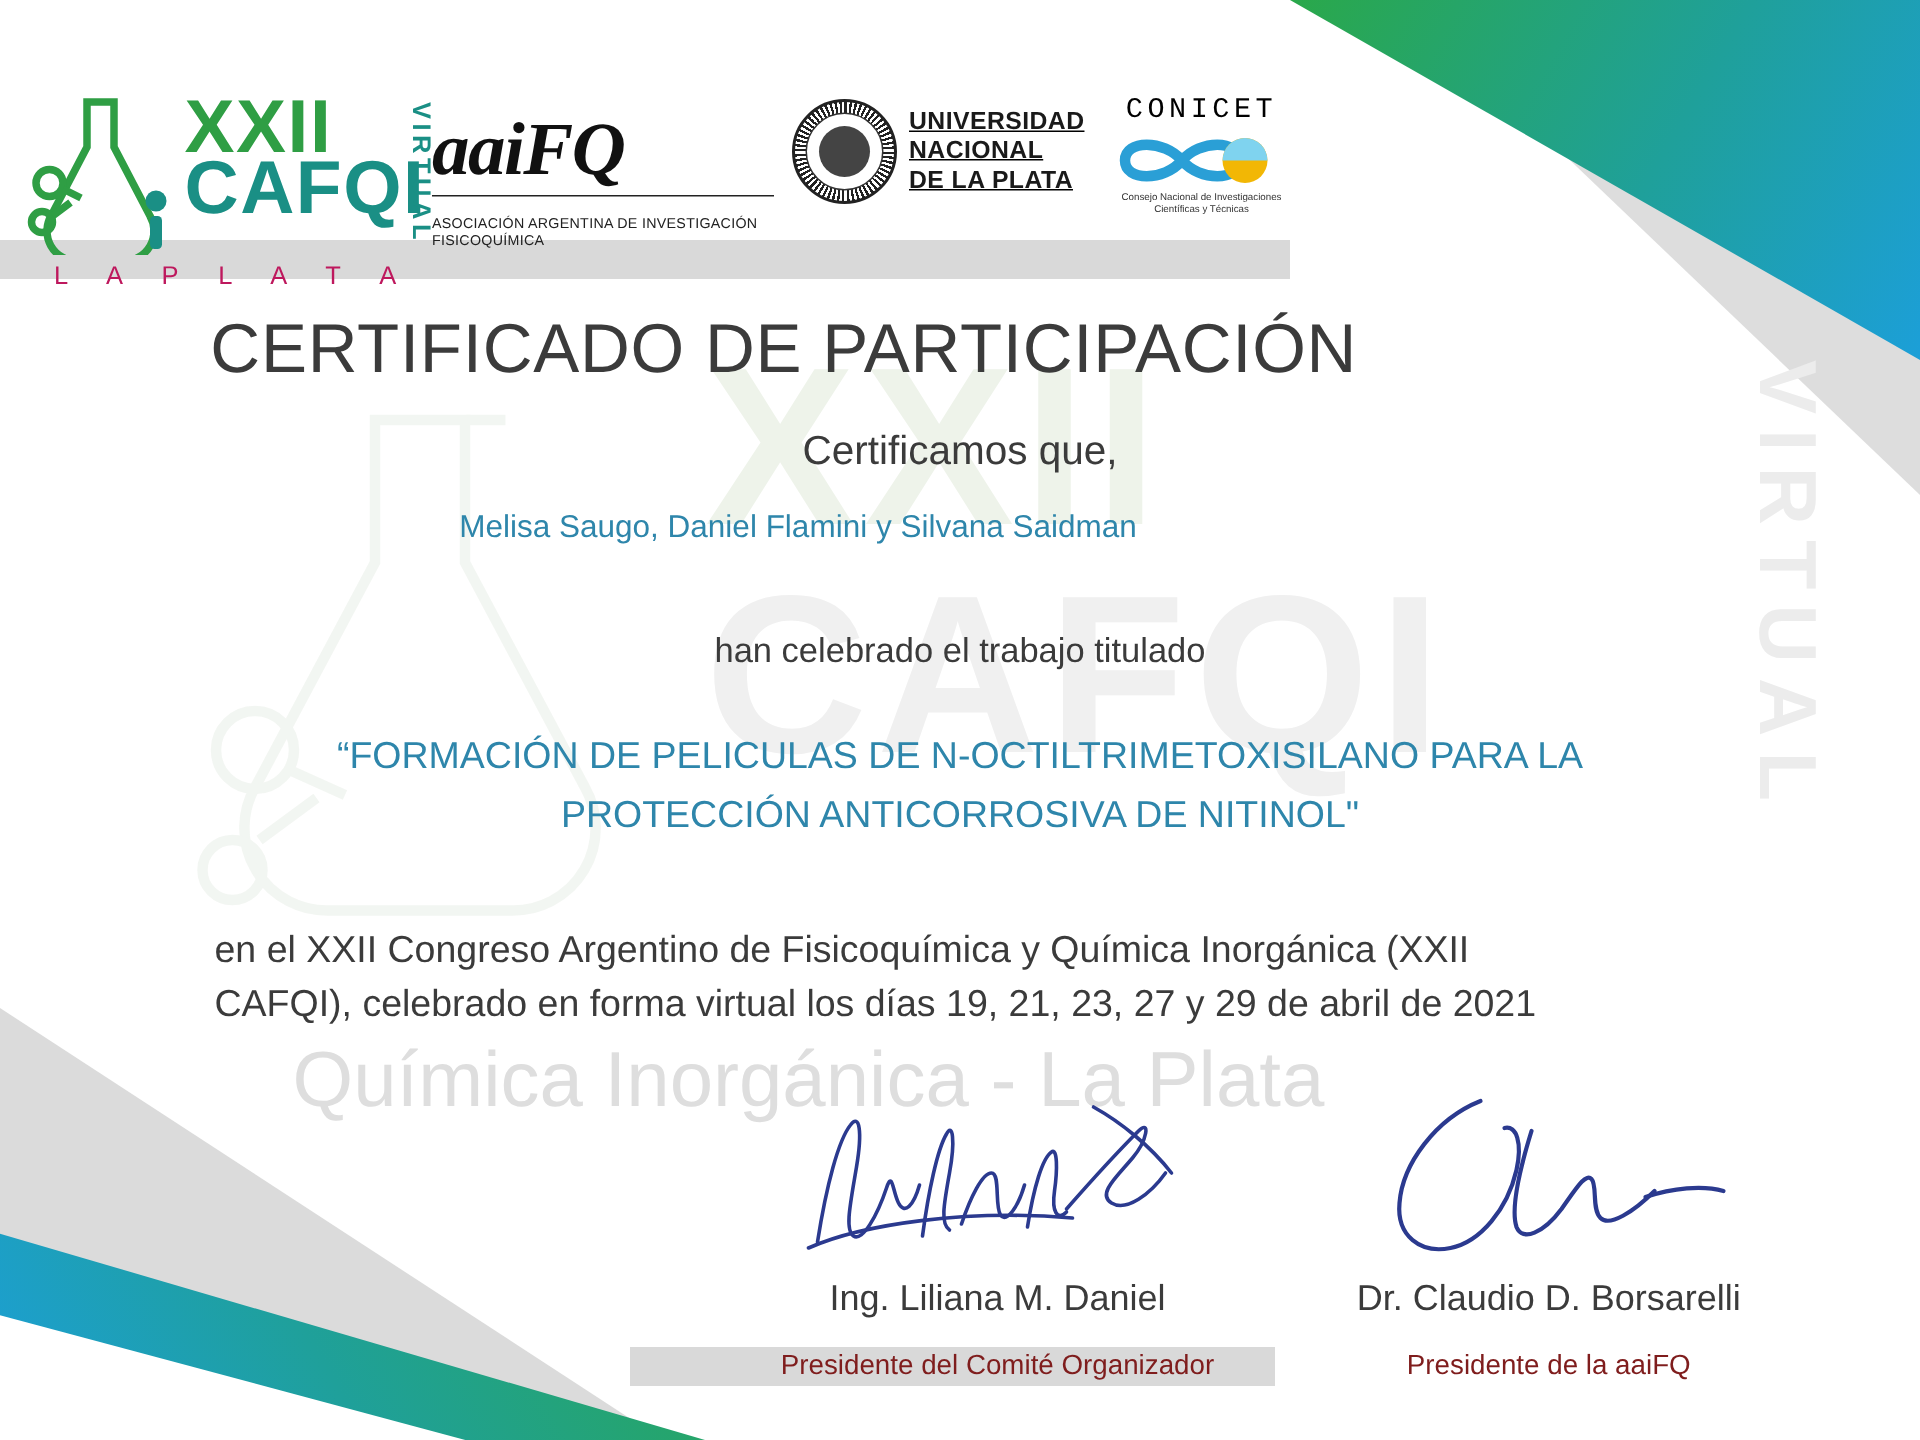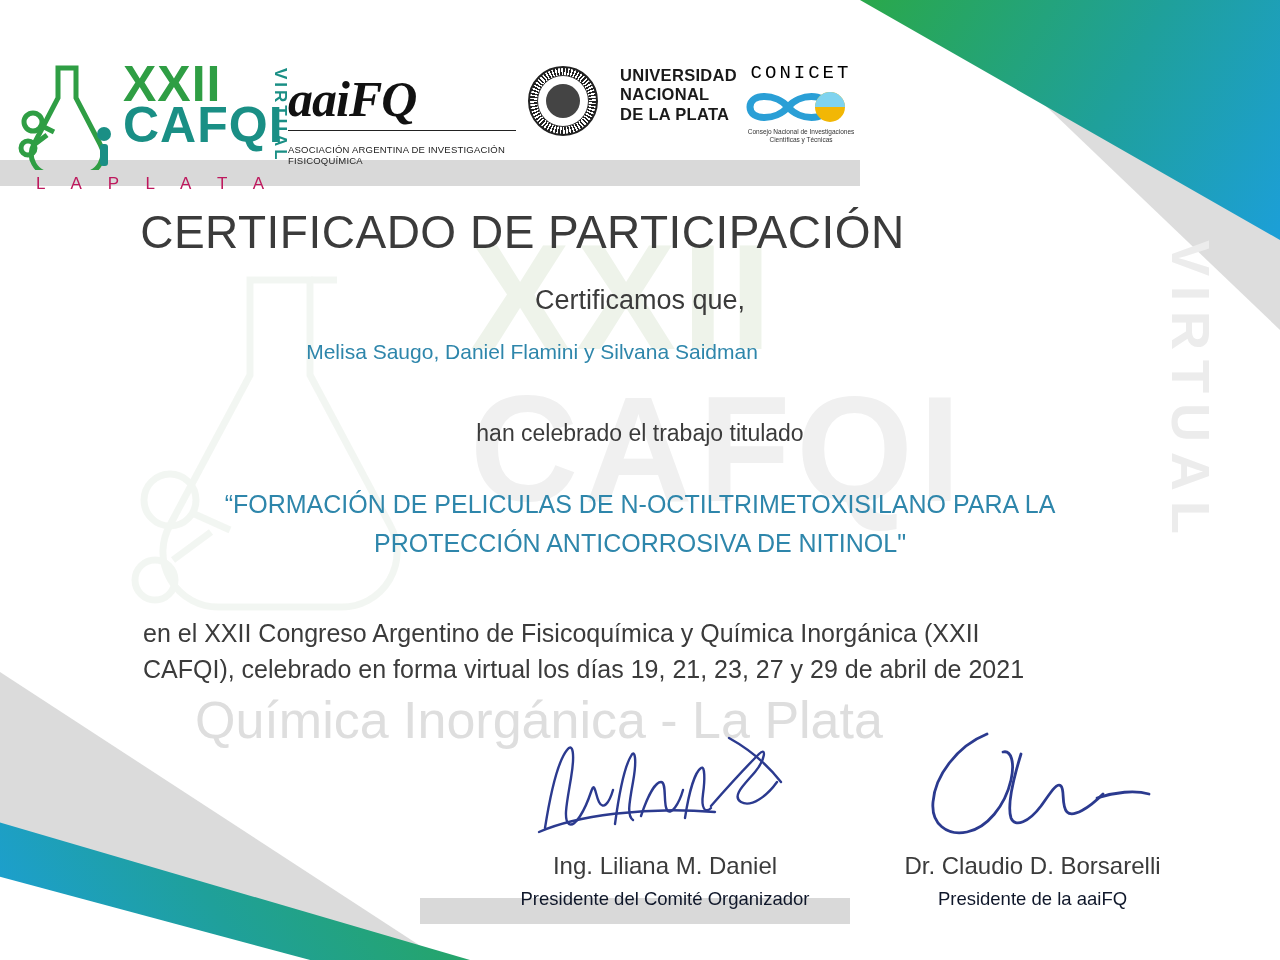--- a/index.html
+++ b/index.html
@@ -190,21 +190,23 @@
     letter-spacing: .2px;
     color: #222;
     border-top: 1px solid #222;
     padding-top: 13px;
   }
   .logo-unlp {
     position: absolute;
     left: 528px; top: 18px;
     width: 200px;
     display: flex;
-    gap: 22px;
+    align-items: center;
+    gap: 8px;
+    text-decoration: underline;
   }
   .unlp-seal {
     width: 66px; height: 66px;
     border: 2px solid #222;
     border-radius: 50%;
     position: relative;
     flex: 0 0 auto;
     background:
       repeating-conic-gradient(#222 0 3deg, #fff 3deg 6deg);
   }
@@ -320,22 +322,22 @@
     display: block;
     margin: 0 auto;
   }
   .sig-name {
     font-size: 24px;
     color: #3b3b3b;
     margin-top: 2px;
   }
   .sig-role {
     font-size: 18.5px;
-    color: #0f172a;
-    margin-top: 8px;
+    color: #7f1d1d;
+    margin-top: 19px;
   }
 </style>
 </head>
 <body>
 
 <div class="certificate">
 
   <div class="corner tr-gray"></div>
   <div class="corner tr-green"></div>
   <div class="band-top"></div>

